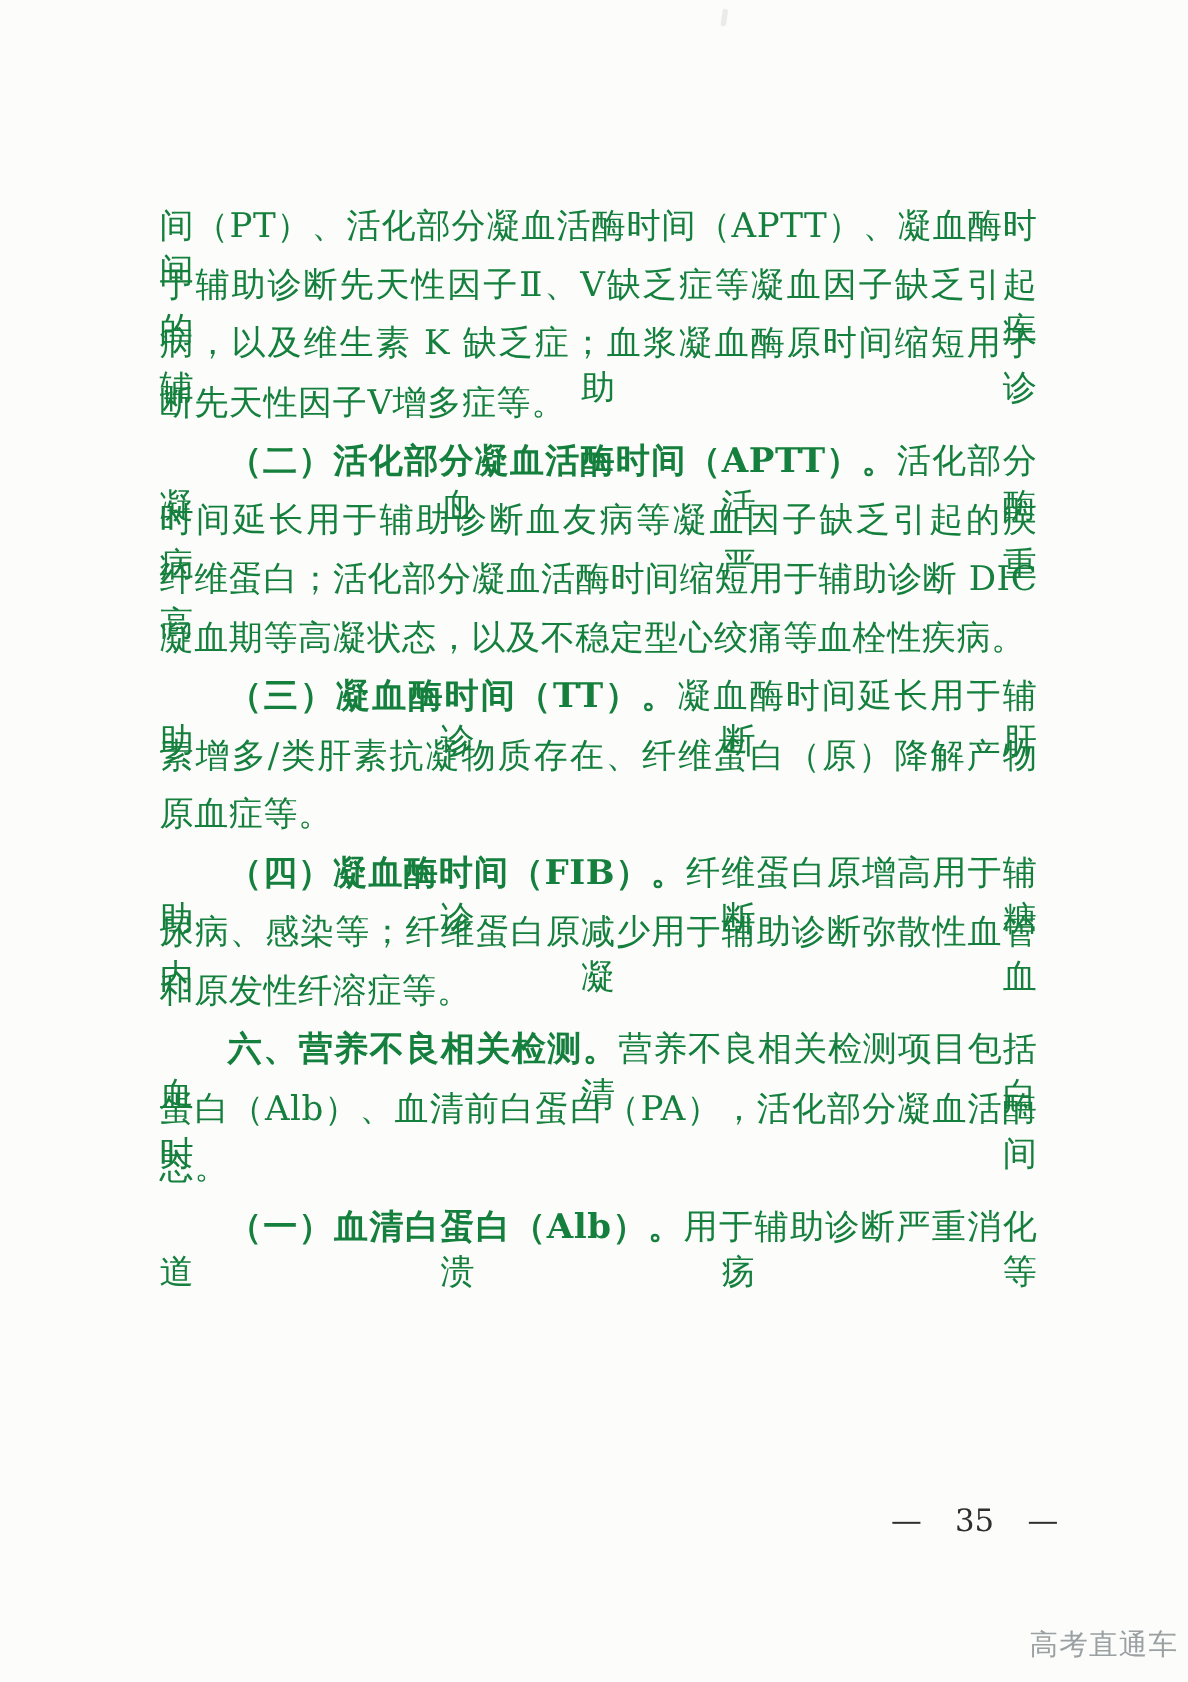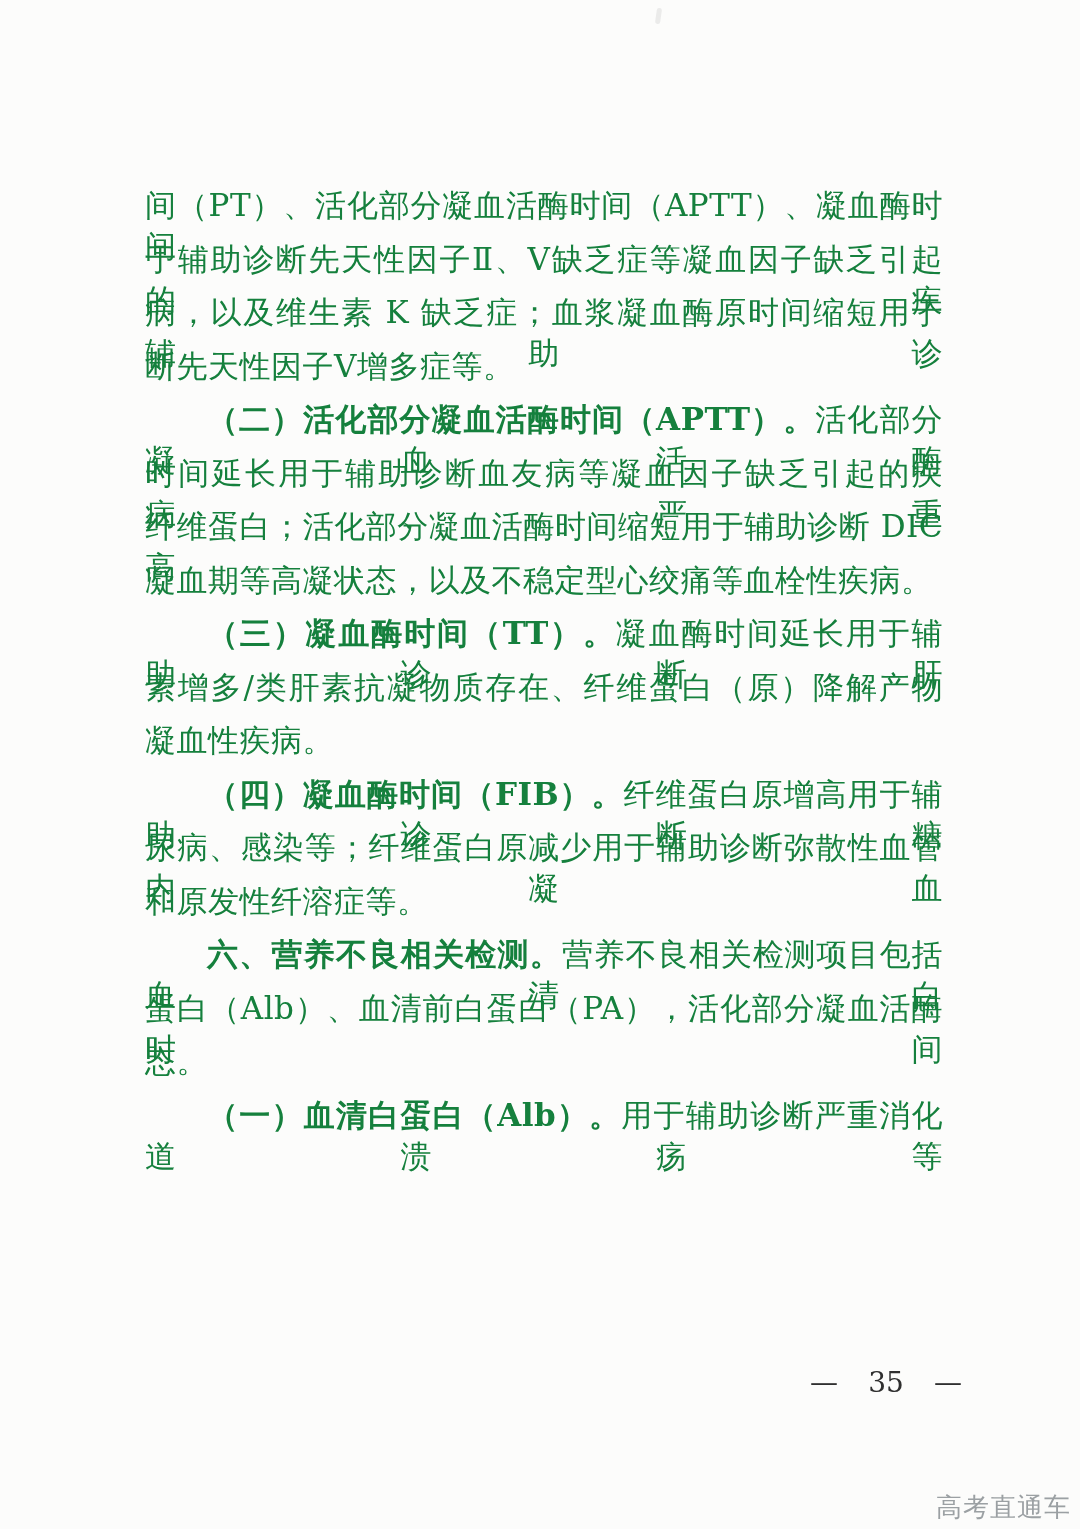--- a/index.html
+++ b/index.html
@@ -44,40 +44,39 @@
     display:flex;justify-content:space-between;align-items:center;
     font-size:28px;color:#2f2f2f;
   }
   .pagefooter .dash{ letter-spacing:0; }
   .watermark{
     position:absolute;left:936px;top:1478px;
     font-size:26px;letter-spacing:1px;
     color:#9ba0a3;
     font-family:"DejaVu Sans","Liberation Sans",sans-serif;
     font-weight:500;
-    margin-top:12px;
   }
 </style>
 </head>
 <body>
 
 <div class="smudge"></div>
 
 <main class="doc">
     <div class="line"><span>间（PT）、活化部分凝血活酶时间（APTT）、凝血酶时间</span></div>
     <div class="line"><span>于辅助诊断先天性因子Ⅱ、Ⅴ缺乏症等凝血因子缺乏引起的疾</span></div>
     <div class="line"><span>病，以及维生素 K 缺乏症；血浆凝血酶原时间缩短用于辅助诊</span></div>
     <div class="line last"><span>断先天性因子Ⅴ增多症等。</span></div>
     <div class="line indent"><span class="kai">（二）活化部分凝血活酶时间（APTT）。</span><span>活化部分凝血活酶</span></div>
     <div class="line"><span>时间延长用于辅助诊断血友病等凝血因子缺乏引起的疾病、严重</span></div>
     <div class="line"><span>纤维蛋白；活化部分凝血活酶时间缩短用于辅助诊断 DIC 高</span></div>
     <div class="line last"><span>凝血期等高凝状态，以及不稳定型心绞痛等血栓性疾病。</span></div>
     <div class="line indent"><span class="kai">（三）凝血酶时间（TT）。</span><span>凝血酶时间延长用于辅助诊断肝</span></div>
     <div class="line"><span>素增多/类肝素抗凝物质存在、纤维蛋白（原）降解产物</span></div>
-    <div class="line last"><span>凝血性疾病。</span></div>
+    <div class="line last"><span>原血症等。</span></div>
     <div class="line indent"><span class="kai">（四）凝血酶时间（FIB）。</span><span>纤维蛋白原增高用于辅助诊断糖</span></div>
     <div class="line"><span>尿病、感染等；纤维蛋白原减少用于辅助诊断弥散性血管内凝血</span></div>
     <div class="line last"><span>和原发性纤溶症等。</span></div>
     <div class="line indent"><span class="hei">六、营养不良相关检测。</span><span>营养不良相关检测项目包括血清白</span></div>
     <div class="line"><span>蛋白（Alb）、血清前白蛋白（PA），活化部分凝血活酶时间</span></div>
     <div class="line last"><span>态。</span></div>
     <div class="line indent"><span class="kai">（一）血清白蛋白（Alb）。</span><span>用于辅助诊断严重消化道溃疡等</span></div>
   </main>
 
 <div class="pagefooter">

